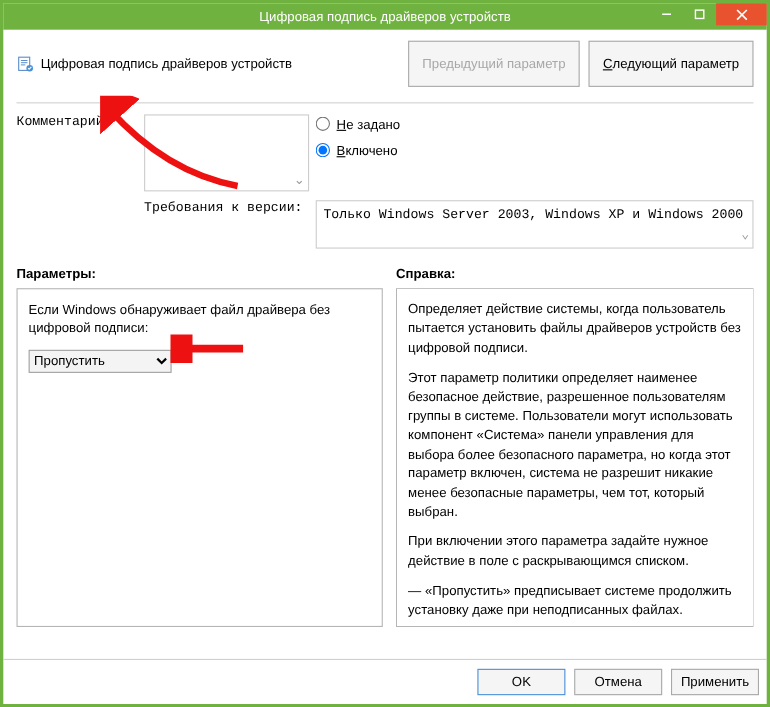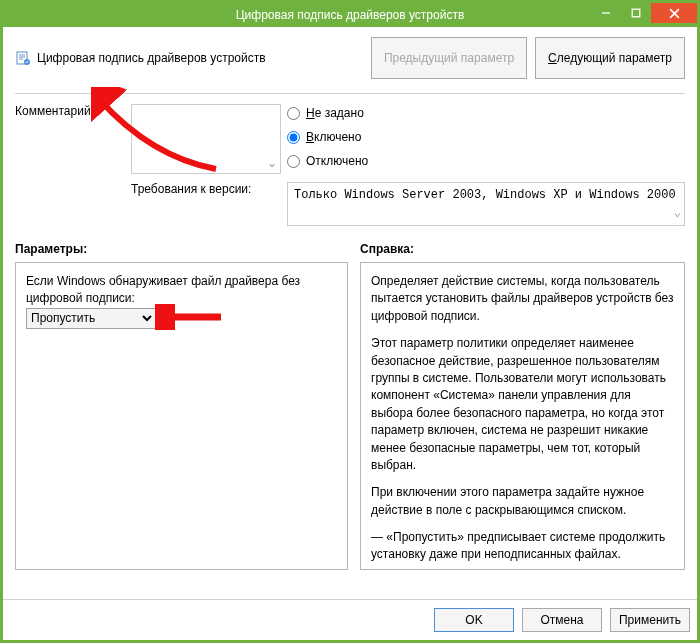--- a/index.html
+++ b/index.html
@@ -87,24 +87,24 @@
   hr.sep { border: none; border-top: 1px solid #d0d0d0; margin: 4px 0 10px 0; }
 
   .top-grid {
     display: grid;
     grid-template-columns: 110px 150px 1fr;
     column-gap: 6px;
     row-gap: 8px;
     align-items: start;
   }
   .radio-col { display: flex; flex-direction: column; gap: 10px; padding-top: 2px; }
-  .radio-item { display: flex; align-items: flex-end; gap: 6px; white-space: nowrap; }
+  .radio-item { display: flex; align-items: flex-start; gap: 6px; white-space: nowrap; }
   .radio-item input[type=radio] { margin: 0; }
   .radio-item label .acc { text-decoration: underline; }
-  .lbl-col { color: #000; }
+  .lbl-col { color: #000; font-family: Liberation Mono, monospace; }
   .comment-box, .version-box {
     border: 1px solid #ccc;
     background: #fff;
     padding: 4px 6px;
     font-size: 12px;
     color: #000;
     position: relative;
   }
   .comment-box { height: 70px; }
   .version-box { height: 44px; line-height: 1.4; font-family: Liberation Mono, monospace; }
@@ -135,21 +135,21 @@
   .panel {
     border: 1px solid #b5b5b5;
     background: #fff;
     padding: 10px;
     font-size: 12px;
     line-height: 1.45;
     overflow: hidden;
   }
   .panel.params { width: 333px; }
   .panel.help   { flex: 1; overflow-y: auto; }
-  .panel.params .plabel { }
+  .panel.params .plabel { margin-bottom: 10px; }
   .panel.params select {
     width: 130px;
     height: 21px;
     font-size: 12px;
     border: 1px solid #a0a0a0;
     background: #f4f4f4;
   }
   .panel.help p { margin: 0 0 10px 0; }
 
   .footer {
@@ -226,24 +226,20 @@
 
     <div class="top-grid">
       <div class="radio-col">
         <div class="radio-item">
           <input type="radio" name="state" id="r-nc" style="">
           <label for="r-nc"><span class="acc">Н</span><span>е задано</span></label>
         </div>
         <div class="radio-item">
           <input type="radio" name="state" id="r-en" checked="" style="">
           <label for="r-en"><span class="acc">В</span><span>ключено</span></label>
-        </div>
-        <div class="radio-item">
-          <input type="radio" name="state" id="r-dis" style="">
-          <label for="r-dis">Отключено</label>
         </div>
       </div>
 
       <div class="lbl-col" style="grid-row:1;">Комментарий:</div>
       <div class="comment-box" style="grid-row:1;">
         <span></span>
         <span class="scroll-hint">⌄</span>
       </div>
 
       <div class="lbl-col" style="grid-column:2; grid-row:2;">Требования к версии:</div>

